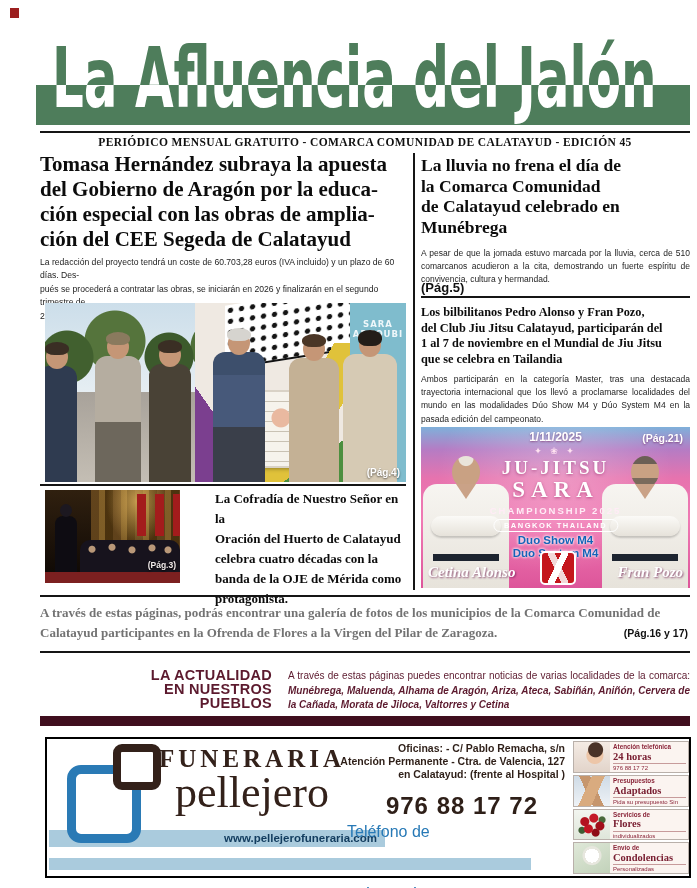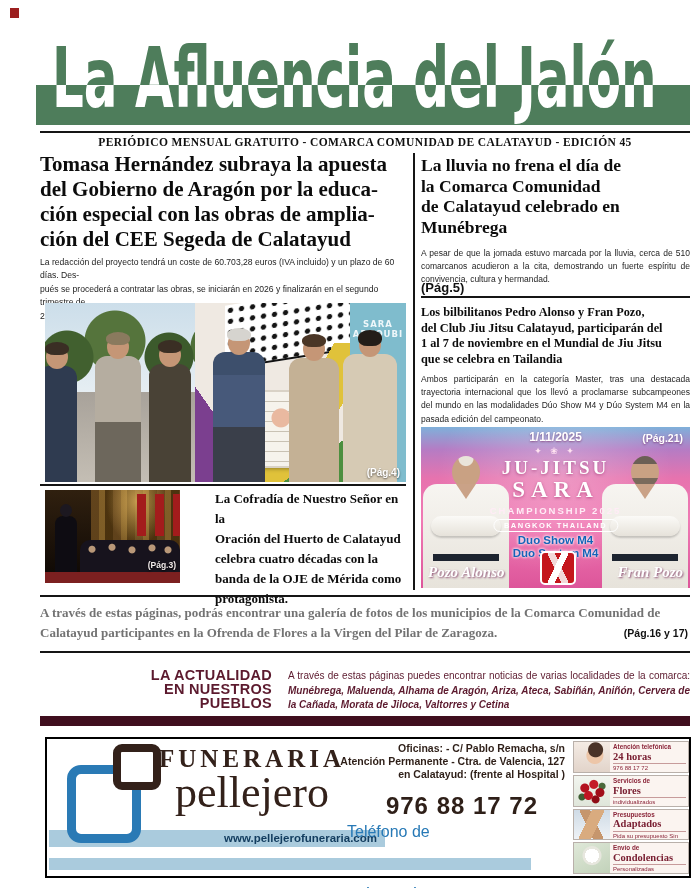--- a/index.html
+++ b/index.html
@@ -282,21 +282,21 @@
 de Calatayud celebrado en
 Munébrega</h2>
   <p class="rain-body" style="margin:0;">A pesar de que la jornada estuvo marcada por la lluvia, cerca de 510 comarcanos acudieron a la cita, demostrando un fuerte espíritu de convivencia, cultura y hermandad.</p>
   <div class="rain-pageref">(Pág.5)</div>
   <div class="rule" style="left:421px;top:296px;width:269px;height:1.5px;"></div>
 
   <h2 class="jiu-headline pre" style="margin:0;">Los bilbilitanos Pedro Alonso y Fran Pozo,
 del Club Jiu Jitsu Calatayud, participarán del
 1 al 7 de noviembre en el Mundial de Jiu Jitsu
 que se celebra en Tailandia</h2>
-  <p class="jiu-body" style="margin:0;">Ambos participarán en la categoría Master, tras una destacada trayectoria internacional que los llevó a proclamarse subcampeones del mundo en las modalidades Dúo Show M4 y Dúo System M4 en la pasada edición del campeonato.</p>
+  <p class="jiu-body" style="margin:0;">Ambos participarán en la categoría Master, tras una destacada trayectoria internacional que los llevó a proclamarse localidades del mundo en las modalidades Dúo Show M4 y Dúo System M4 en la pasada edición del campeonato.</p>
 
   <figure class="poster" style="margin:0;">
     <div class="jk left">
       <div class="jk-head"></div>
       <div class="jk-gi"></div>
       <div class="jk-collar"></div>
       <div class="jk-arms"></div>
       <div class="jk-belt"></div>
     </div>
     <div class="jk right">
@@ -309,21 +309,21 @@
     <div class="po-date">1/11/2025</div>
     <div class="po-pageref">(Pág.21)</div>
     <div class="po-orn">✦ ❀ ✦</div>
     <div class="po-t1">JU-JITSU</div>
     <div class="po-t2">SARA</div>
     <div class="po-sub1">CHAMPIONSHIP 2025</div>
     <div class="po-pill">BANGKOK THAILAND</div>
     <div class="po-cat c1">Duo Show M4</div>
     <div class="po-cat c2">Duo System M4</div>
     <div class="po-logo"></div>
-    <div class="po-name l">Pozo Alonso</div>
+    <div class="po-name l">Cetina Alonso</div>
     <div class="po-name r">Fran Pozo</div>
   </figure>
 
   <figure class="photo-cof" style="margin:0;">
     <div class="pc-altar"></div>
     <div class="pc-glow"></div>
     <div class="pc-banner b1"></div>
     <div class="pc-banner b2"></div>
     <div class="pc-banner b3"></div>
     <div class="pc-people"></div>
@@ -367,33 +367,33 @@
     <div class="ad-panels">
       <div class="panel">
         <div class="panel-photo ph-operator"></div>
         <div class="panel-text">
           <div class="pt1">Atención telefónica</div>
           <div class="pt2">24 horas</div>
           <div class="pt3">976 88 17 72</div>
         </div>
       </div>
       <div class="panel">
+        <div class="panel-photo ph-hands"></div>
+        <div class="panel-text">
+          <div class="pt1">Presupuestos</div>
+          <div class="pt2">Adaptados</div>
+          <div class="pt3">Pida su presupuesto Sin Compromiso</div>
+        </div>
+      </div>
+      <div class="panel">
         <div class="panel-photo ph-roses"></div>
         <div class="panel-text">
           <div class="pt1">Servicios de</div>
           <div class="pt2">Flores</div>
           <div class="pt3">individualizados</div>
-        </div>
-      </div>
-      <div class="panel">
-        <div class="panel-photo ph-hands"></div>
-        <div class="panel-text">
-          <div class="pt1">Presupuestos</div>
-          <div class="pt2">Adaptados</div>
-          <div class="pt3">Pida su presupuesto Sin Compromiso</div>
         </div>
       </div>
       <div class="panel">
         <div class="panel-photo ph-rose-white"></div>
         <div class="panel-text">
           <div class="pt1">Envío de</div>
           <div class="pt2">Condolencias</div>
           <div class="pt3">Personalizadas</div>
         </div>
       </div>

